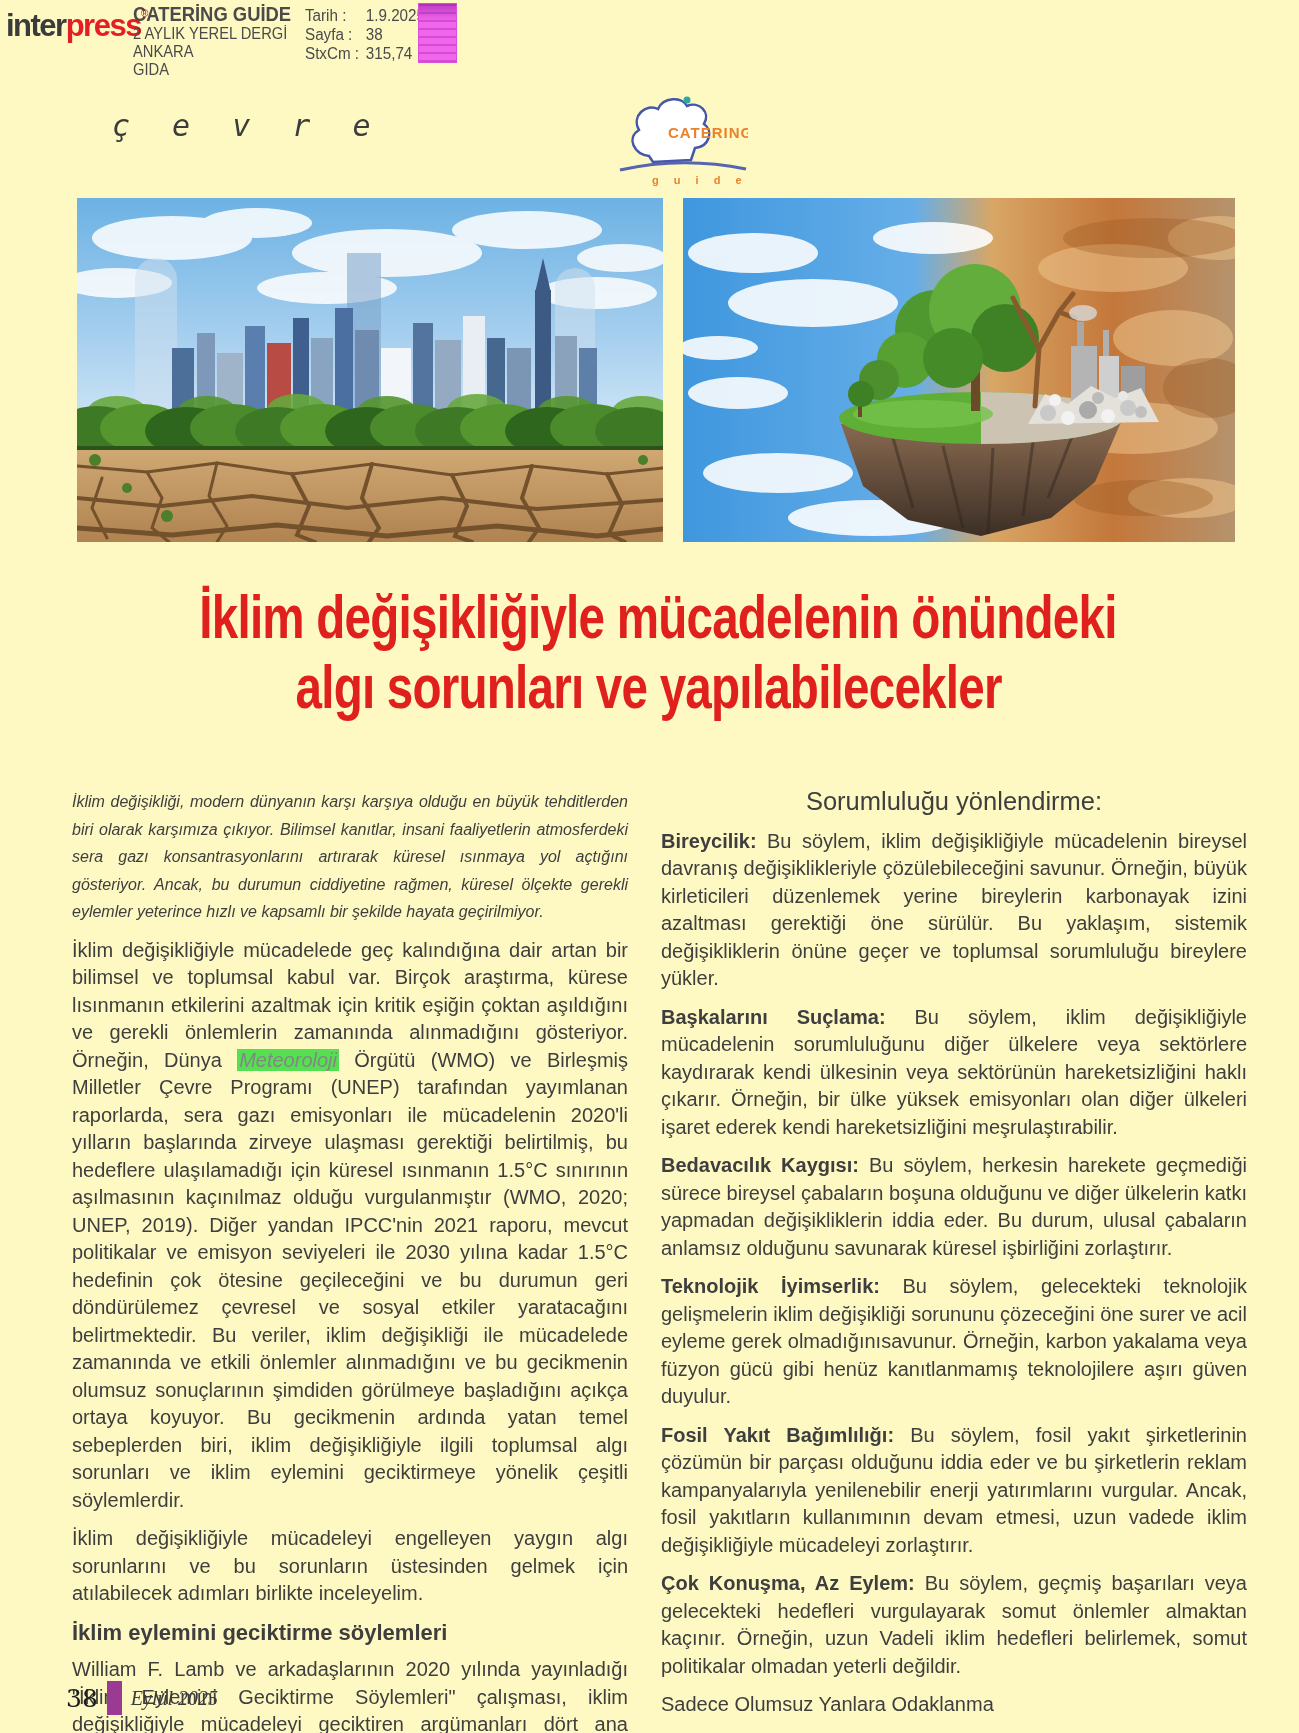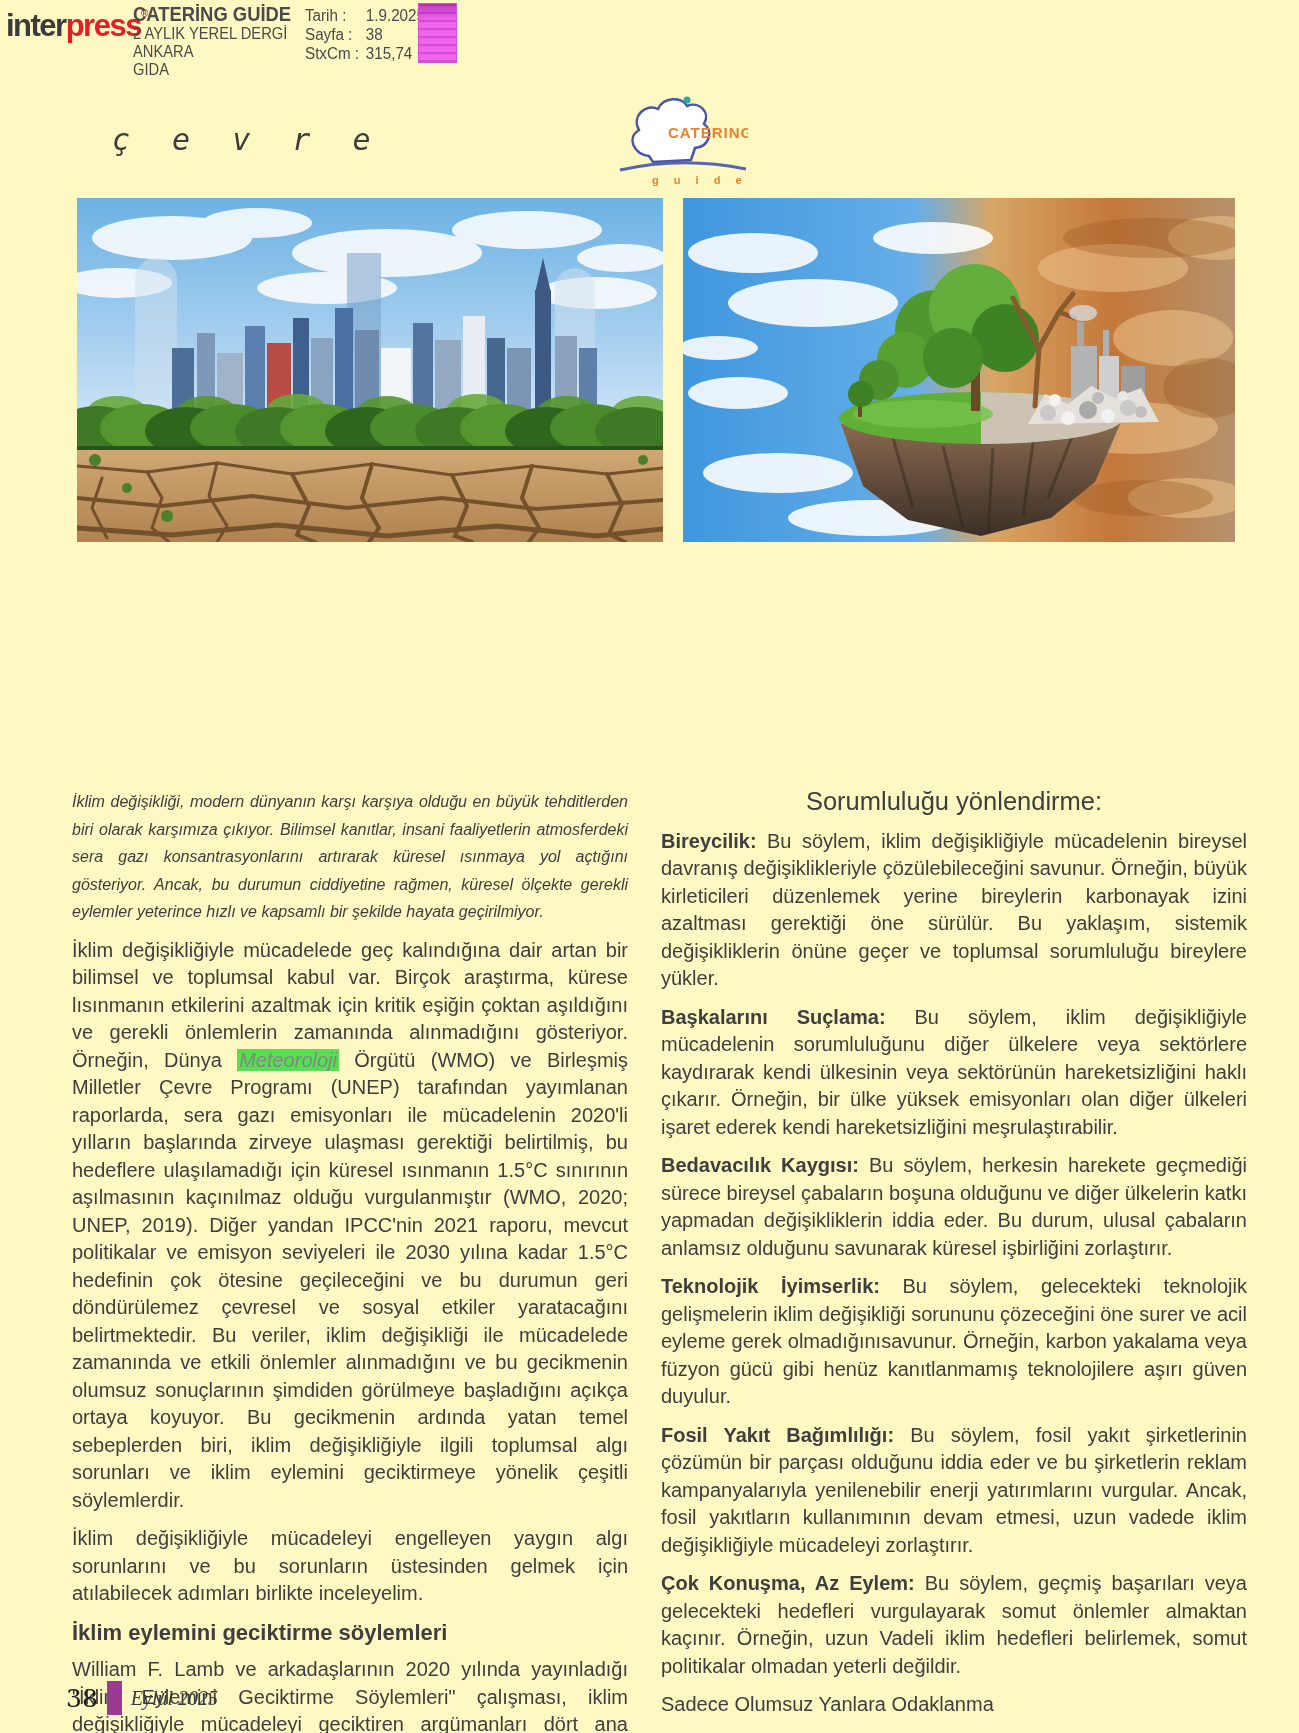--- a/index.html
+++ b/index.html
@@ -20,21 +20,21 @@
           transform:scaleX(.95); transform-origin:left top; }
   .meta .lbl { display:inline-block; width:64px; }
 
   .stamp { position:absolute; left:418px; top:3px; width:37px; height:58px;
            background-color:#f266ee;
            background-image:linear-gradient(rgba(140,20,150,.5), rgba(140,20,150,0) 30%),
              repeating-linear-gradient(180deg, rgba(150,30,160,.35) 0 2px, rgba(0,0,0,0) 2px 8px);
            border:1px solid #d84fd8; }
 
   
-  .section-label { position:absolute; left:112px; top:122px; font-family:"DejaVu Sans Mono", monospace;
+  .section-label { position:absolute; left:112px; top:108px; font-family:"DejaVu Sans Mono", monospace;
                    font-style:italic; font-size:30px; letter-spacing:12px; color:#3c3c3c; }
   .catering-logo { position:absolute; left:616px; top:92px; }
 
   
   .photo { position:absolute; top:198px; height:344px; }
   .photo-left  { left:77px;  width:586px; }
   .photo-right { left:683px; width:552px; }
 
   
   .headline { position:absolute; left:70px; top:582px; width:1158px; text-align:center; color:#e0201c; }
@@ -252,20 +252,24 @@
       <circle cx="405" cy="212" r="9" fill="#aaaaaa"></circle>
         <circle cx="425" cy="218" r="7" fill="#f2f2f2"></circle>
       <circle cx="445" cy="210" r="8" fill="#c9c9c9"></circle>
         <circle cx="372" cy="202" r="6" fill="#f2f2f2"></circle>
       <circle cx="415" cy="200" r="6" fill="#bbbbbb"></circle>
         <circle cx="440" cy="198" r="5" fill="#e8e8e8"></circle>
       <circle cx="458" cy="214" r="6" fill="#c0c0c0"></circle>
     </g>
   </svg>
 
+  <div class="headline">
+    <div><span class="hl-line">İklim değişikliğiyle mücadelenin önündeki</span></div>
+    <div><span class="hl-line">algı sorunları ve yapılabilecekler</span></div>
+  </div>
 
   <div class="col col-left">
     <p class="intro">İklim değişikliği, modern dünyanın karşı karşıya olduğu en büyük tehditlerden biri olarak karşımıza çıkıyor. Bilimsel kanıtlar, insani faaliyetlerin atmosferdeki sera gazı konsantrasyonlarını artırarak küresel ısınmaya yol açtığını gösteriyor. Ancak, bu durumun ciddiyetine rağmen, küresel ölçekte gerekli eylemler yeterince hızlı ve kapsamlı bir şekilde hayata geçirilmiyor.</p>
     <p><span>İklim değişikliğiyle mücadelede geç kalındığına dair artan bir bilimsel ve toplumsal kabul var. Birçok araştırma, kürese lısınmanın etkilerini azaltmak için kritik eşiğin çoktan aşıldığını ve gerekli önlemlerin zamanında alınmadığını gösteriyor. Örneğin, Dünya </span><mark class="hl">Meteoroloji</mark><span> Örgütü (WMO) ve Birleşmiş Milletler Çevre Programı (UNEP) tarafından yayımlanan raporlarda, sera gazı emisyonları ile mücadelenin 2020'li yılların başlarında zirveye ulaşması gerektiği belirtilmiş, bu hedeflere ulaşılamadığı için küresel ısınmanın 1.5°C sınırının aşılmasının kaçınılmaz olduğu vurgulanmıştır (WMO, 2020; UNEP, 2019). Diğer yandan IPCC'nin 2021 raporu, mevcut politikalar ve emisyon seviyeleri ile 2030 yılına kadar 1.5°C hedefinin çok ötesine geçileceğini ve bu durumun geri döndürülemez çevresel ve sosyal etkiler yaratacağını belirtmektedir. Bu veriler, iklim değişikliği ile mücadelede zamanında ve etkili önlemler alınmadığını ve bu gecikmenin olumsuz sonuçlarının şimdiden görülmeye başladığını açıkça ortaya koyuyor. Bu gecikmenin ardında yatan temel sebeplerden biri, iklim değişikliğiyle ilgili toplumsal algı sorunları ve iklim eylemini geciktirmeye yönelik çeşitli söylemlerdir.</span></p>
     <p>İklim değişikliğiyle mücadeleyi engelleyen yaygın algı sorunlarını ve bu sorunların üstesinden gelmek için atılabilecek adımları birlikte inceleyelim.</p>
     <h3 class="subhead">İklim eylemini geciktirme söylemleri</h3>
     <p>William F. Lamb ve arkadaşlarının 2020 yılında yayınladığı "İklim Eylemini Geciktirme Söylemleri" çalışması, iklim değişikliğiyle mücadeleyi geciktiren argümanları dört ana başlık altında topluyor:</p>
   </div>
 
   <div class="col col-right">

